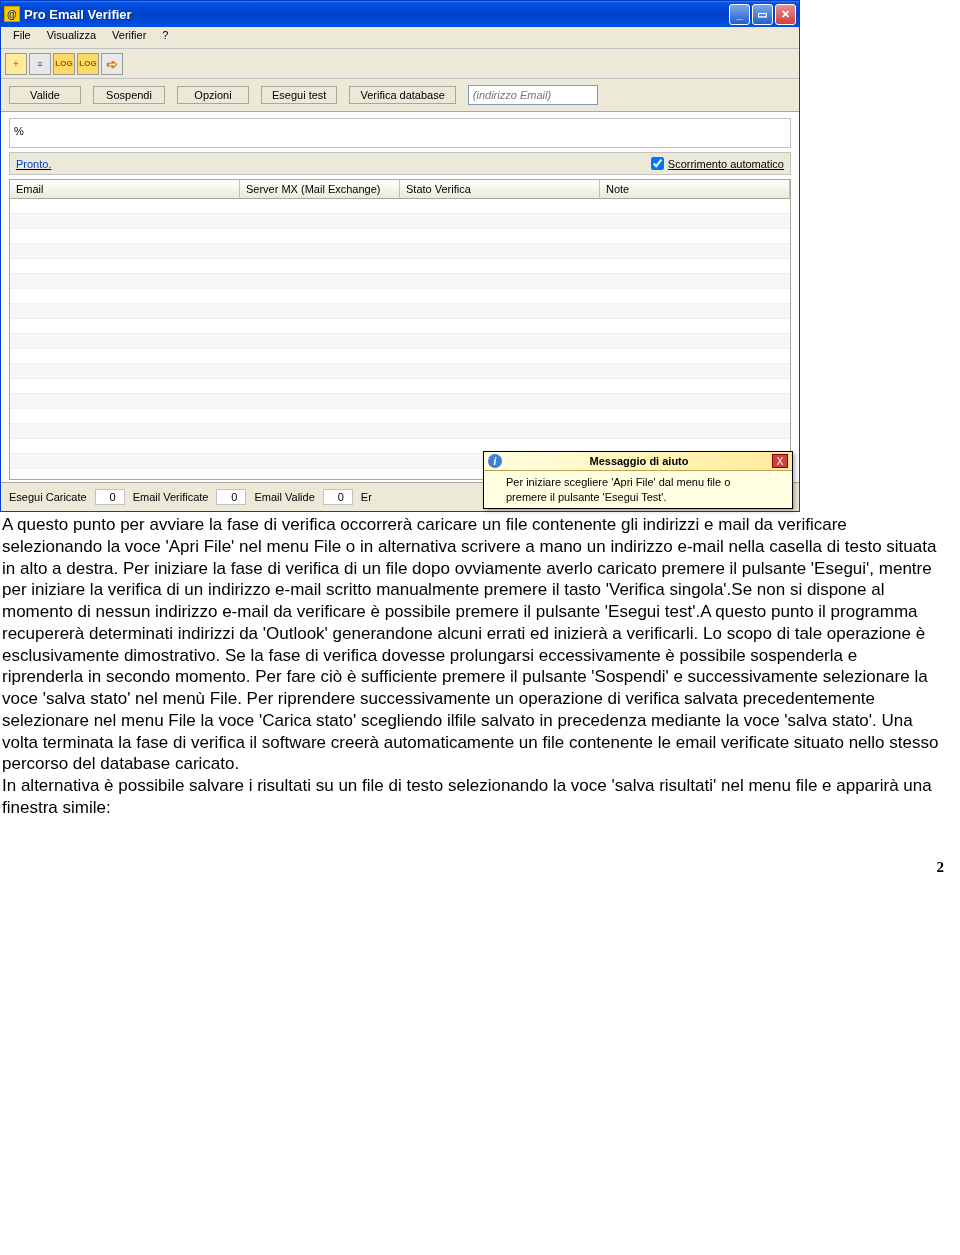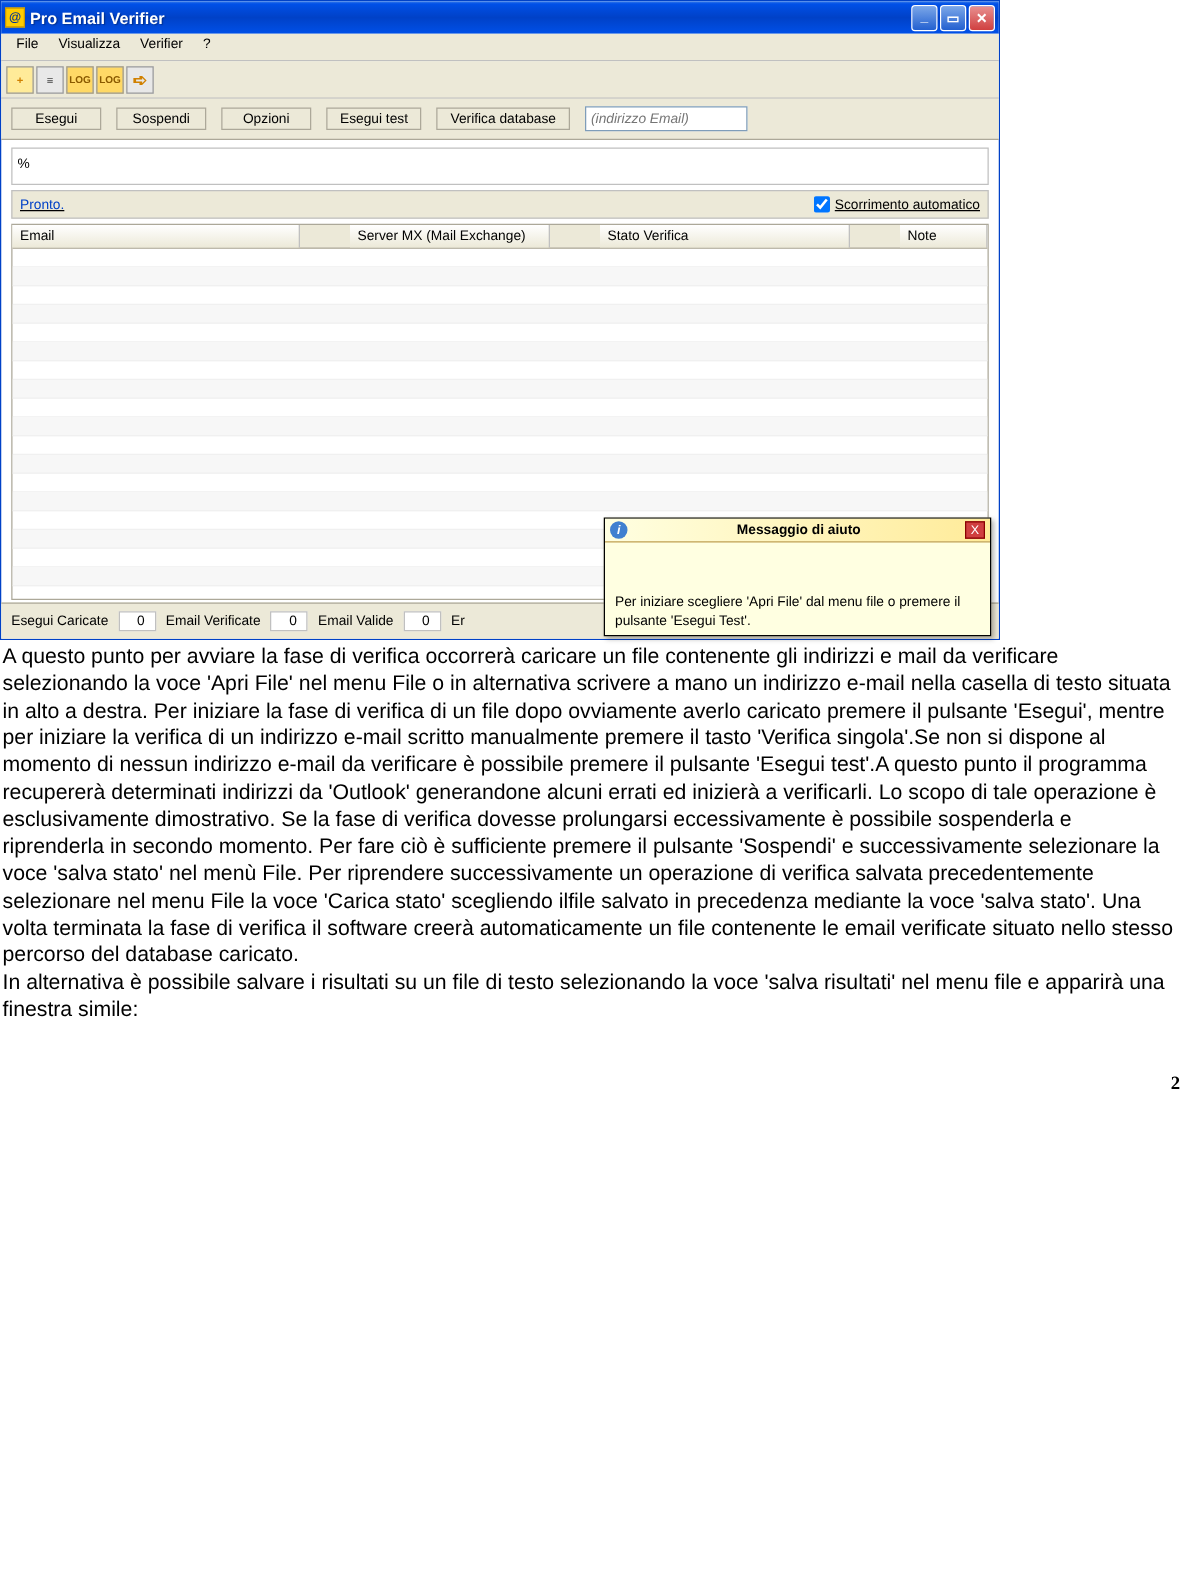--- a/index.html
+++ b/index.html
@@ -32,40 +32,40 @@
   .email-input { border: 1px solid #7f9db9; padding: 2px 4px; font-size: 11px; height: 20px; width: 130px; font-style: italic; color: #555; }
   
   .progress-area { background: #fff; border: 1px solid #c0c0c0; margin: 6px 8px 0 8px; padding: 4px; position: relative; height: 30px; }
   .progress-label { font-size: 11px; position: absolute; left: 4px; top: 6px; }
   .status-row { background: #ece9d8; margin: 4px 8px; padding: 4px 6px; display: flex; align-items: center; border: 1px solid #c0c0c0; text-decoration: underline; }
   .status-text { color: #0041c7; font-size: 11px; flex: 1; }
   .autoscroll { display: flex; align-items: flex-end; gap: 4px; font-size: 11px; }
   .autoscroll input { width: 13px; height: 13px; }
   
   .table-area { margin: 2px 8px; border: 1px solid #aca899; background: #fff; }
-  .table-header { display: flex; background: #ece9d8; border-bottom: 1px solid #aca899; gap: 40px; }
+  .table-header { display: flex; background: #ece9d8; border-bottom: 1px solid #aca899; }
   .th { padding: 3px 6px; font-size: 11px; border-right: 1px solid #c0c0c0; background: linear-gradient(to bottom, #fff, #ece9d8); }
   .th.c1 { width: 230px; }
   .th.c2 { width: 160px; }
   .th.c3 { width: 200px; }
   .th.c4 { flex: 1; }
   .table-body { height: 280px; overflow: hidden; }
   .tr { height: 15px; border-bottom: 1px solid #f0f0f0; }
   .tr.alt { background: #f7f7f7; }
   
   .stats-bar { background: #ece9d8; padding: 6px 8px; display: flex; align-items: center; gap: 8px; font-size: 11px; border-top: 1px solid #aca899; position: relative; }
   .stat-label { }
   .stat-val { border: 1px solid #c0c0c0; background: #fff; padding: 1px 8px; min-width: 30px; text-align: right; }
   
   .tooltip-box { position: absolute; right: 6px; bottom: 2px; width: 310px; background: #ffffe1; border: 1px solid #000; box-shadow: 2px 2px 4px rgba(0,0,0,0.3); }
   .tooltip-title { background: linear-gradient(to right, #ffffe1, #ffeb99); padding: 2px 4px; display: flex; align-items: center; font-size: 11px; border-bottom: 1px solid #c0a050; }
   .tooltip-title .info-icon { width: 14px; height: 14px; border-radius: 50%; background: #4080d0; color: #fff; display: flex; align-items: center; justify-content: center; font-size: 10px; font-weight: bold; margin-right: 4px; font-style: italic; }
   .tooltip-title .tt-text { flex: 1; font-weight: bold; text-align: center; }
   .tooltip-title .tt-close { width: 16px; height: 14px; background: #d04040; color: #fff; display: flex; align-items: center; justify-content: center; font-size: 10px; cursor: pointer; border: 1px solid #800; }
-  .tooltip-body { padding: 4px 8px; font-size: 11px; line-height: 1.3; margin-top: 37px; }
+  .tooltip-body { padding: 4px 22px; font-size: 11px; line-height: 1.3; }
   
   .doc-text { font-family: Liberation Sans, sans-serif; font-size: 17px; line-height: 1.28; padding: 2px 10px 0 2px; width: 952px; }
   .doc-text p { margin-bottom: 0; }
   
   .page-num { font-family: "Times New Roman", serif; font-size: 15px; text-align: right; padding: 40px 16px 10px 0; font-weight: bold; }
 </style>
 </head>
 <body>
 
 <div class="app-window">
@@ -89,21 +89,21 @@
 
   <div class="toolbar-icons">
     <div class="tb-icon add">+</div>
     <div class="tb-icon list">≡</div>
     <div class="tb-icon log1">LOG</div>
     <div class="tb-icon log2">LOG</div>
     <div class="tb-icon arrow">➪</div>
   </div>
 
   <div class="action-bar">
-    <button class="action-btn">Esegui</button>
+    <button class="action-btn">Valide</button>
     <button class="action-btn">Sospendi</button>
     <button class="action-btn">Opzioni</button>
     <button class="action-btn">Esegui test</button>
     <button class="action-btn" style="min-width:100px">Verifica database</button>
     <input class="email-input" placeholder="(indirizzo Email)" style="">
   </div>
 
   <div class="progress-area">
     <span class="progress-label">%</span>
   </div>

